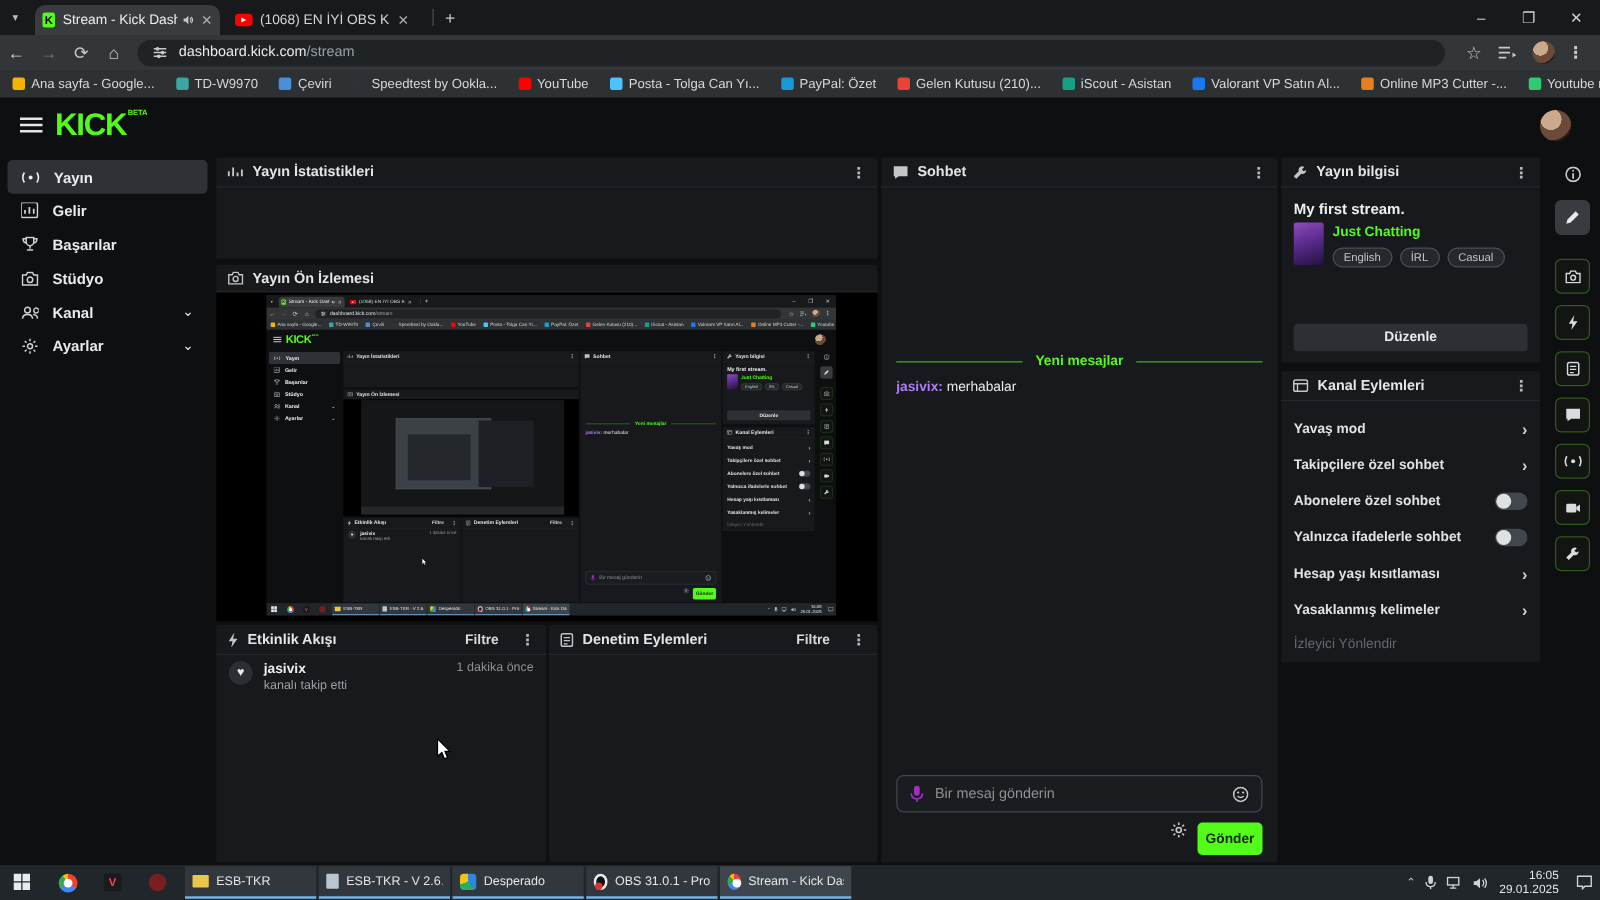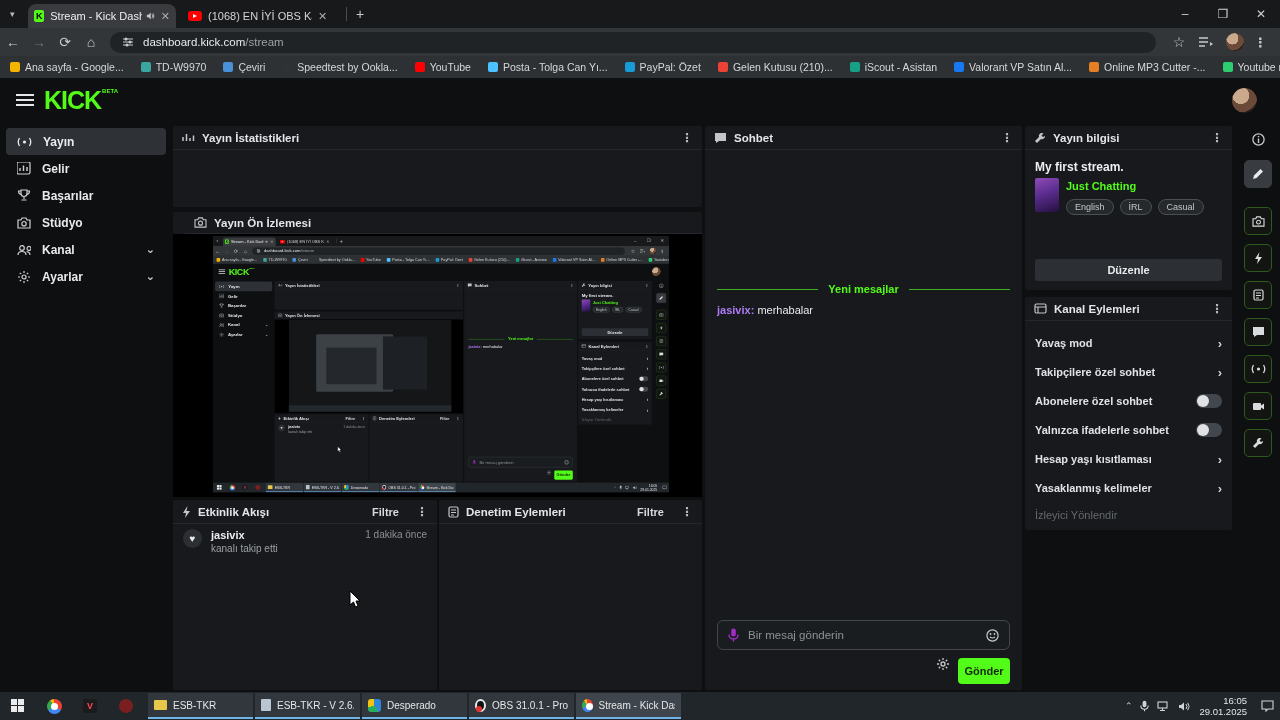--- a/index.html
+++ b/index.html
@@ -273,21 +273,21 @@
     <div class="statcol" style="left:421px;width:108px;">
       <div class="statval" style="font-size:13px">00:02:49</div>
       <div class="statlbl">Yayında Olduğu Süre</div>
     </div>
     <div class="vdiv" style="left:278px"></div>
       <div class="vdiv" style="left:382px"></div>
       <div class="vdiv" style="left:485px"></div>
       <div class="vdiv" style="left:594px"></div>
   </div>
 
-  <div class="abs panel" style="left:173px;top:212px;width:529px;height:285px;padding-left:12px;">
+  <div class="abs panel" style="left:173px;top:212px;width:529px;height:285px;">
     <div class="phead" style="height:22px">
       <svg class="pico" width="13" height="11" viewBox="0 0 14 12">
           <path d="M1 3h3l1-2h4l1 2h3v8H1z" fill="none" stroke="#c3c6c9" stroke-width="1.2"></path>
           <circle cx="7" cy="6.7" r="2.2" fill="none" stroke="#c3c6c9" stroke-width="1.2"></circle>
         </svg>
       <span class="ptitle">Yayın Ön İzlemesi</span>
     </div>
     <div class="preview-slot">
         <div class="mini-screen">
           <div class="screen">

